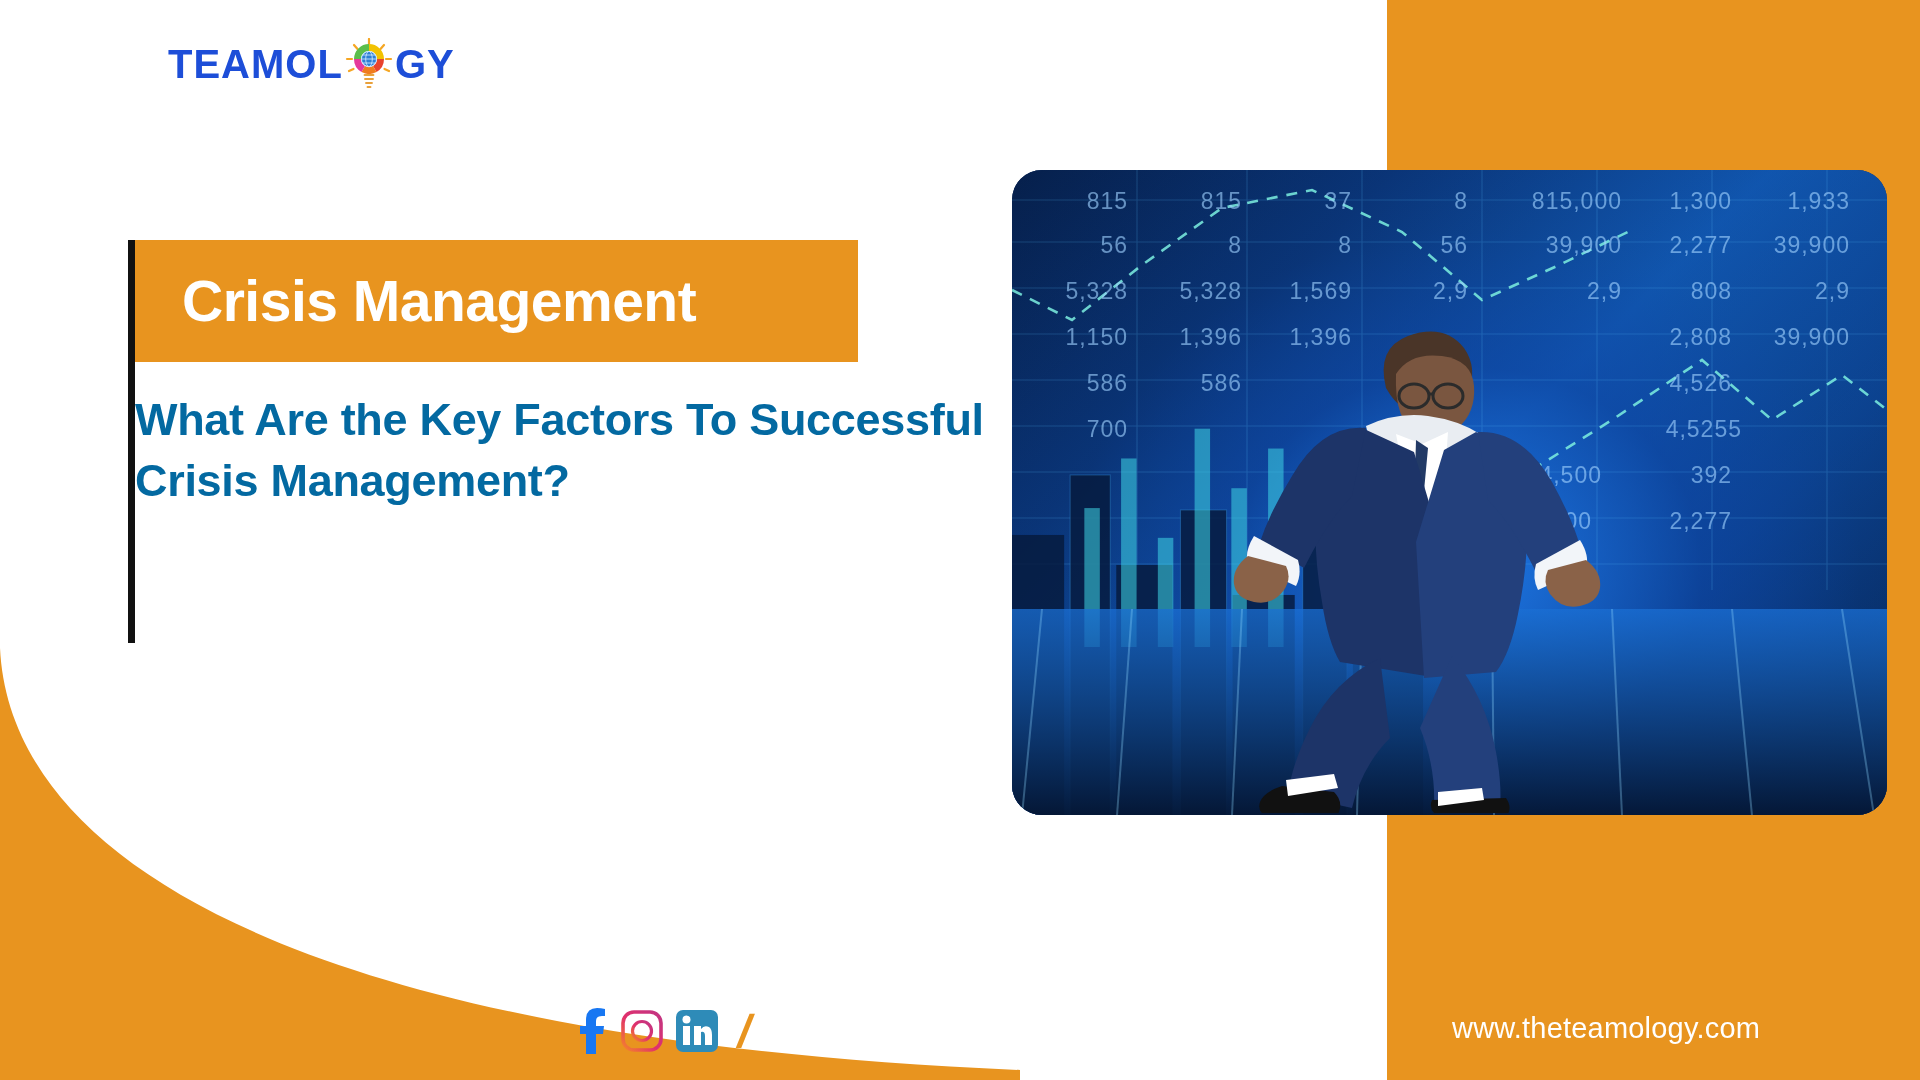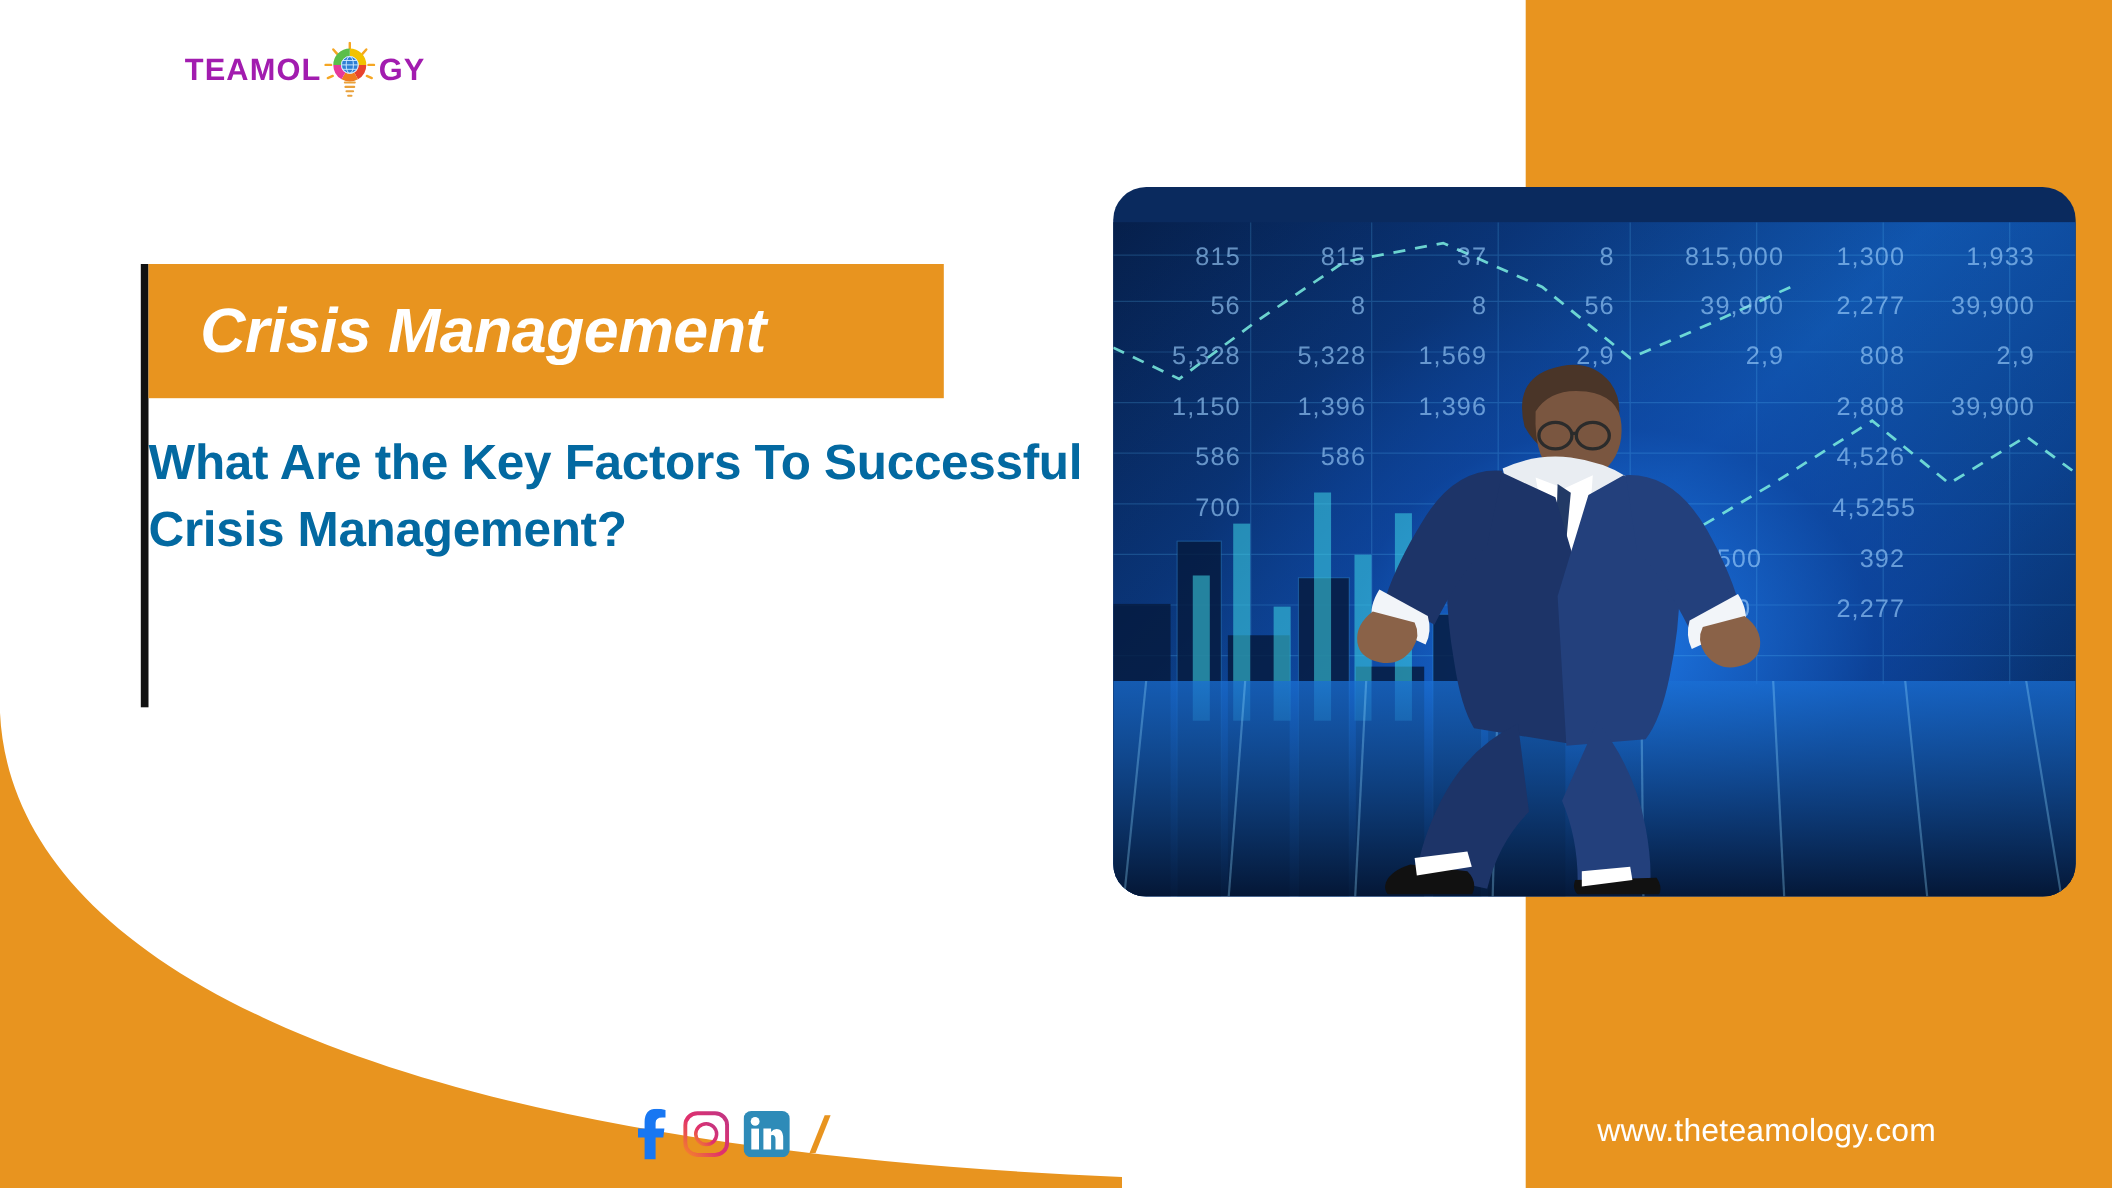--- a/index.html
+++ b/index.html
@@ -22,22 +22,22 @@
   .bottom-left-curve svg{ display:block; }
 
   
   .logo{
     position:absolute; left:168px; top:38px;
     display:flex; align-items:center; gap:0px;
     height:52px;
   }
   .logo-text{
     font-family:"Liberation Sans", sans-serif;
-    font-size:28px; font-weight:bold; letter-spacing:1px;
-    color:#a21caf; line-height:1;
+    font-size:40px; font-weight:bold; letter-spacing:1px;
+    color:#1d4ed8; line-height:1;
   }
   .logo-bulb{
     position:relative; width:50px; height:52px;
     display:inline-block; margin:0 1px;
   }
   .logo-bulb svg{ position:absolute; left:0; top:0; }
 
   
   .black-bar{
     position:absolute; left:128px; top:240px; width:7px; height:403px;
@@ -45,36 +45,35 @@
   }
   .title-banner{
     position:absolute; left:135px; top:240px; width:723px; height:122px;
     background:#E8941F;
     display:flex; align-items:center;
   }
   .title-banner-text{
     color:#ffffff; font-size:57px; font-weight:bold;
     letter-spacing:-0.5px; padding-left:47px; line-height:1;
     font-family:"Liberation Sans", sans-serif;
-    font-style:italic;
   }
   .subtitle{
     position:absolute; left:135px; top:390px; width:860px;
     color:#0369a1; font-size:45px; font-weight:bold; line-height:1.35;
     text-align:left; letter-spacing:-0.3px;
     font-family:"Liberation Sans", sans-serif;
   }
 
   
   .hero{
     position:absolute; left:1012px; top:170px; width:875px; height:645px;
     border-radius:30px; overflow:hidden;
     background:#0a2a5e;
   }
-  .hero-bg{ position:absolute; inset:0;margin-top:32px; }
+  .hero-bg{ position:absolute; inset:0; }
   .hero-grad{
     position:absolute; inset:0;
     background:
       radial-gradient(ellipse 60% 70% at 52% 62%, rgba(30,120,230,0.95) 0%, rgba(12,60,150,0.55) 45%, rgba(6,30,84,0.2) 75%),
       linear-gradient(135deg,#062049 0%, #0b3a80 25%, #1363c4 50%, #0d4b9e 72%, #06234f 100%);
   }
   .grid-lines{ position:absolute; inset:0; opacity:.55; }
   .numbers-layer{
     position:absolute; left:0; top:0; width:100%; height:58%;
     font-family:"Liberation Sans", sans-serif;

